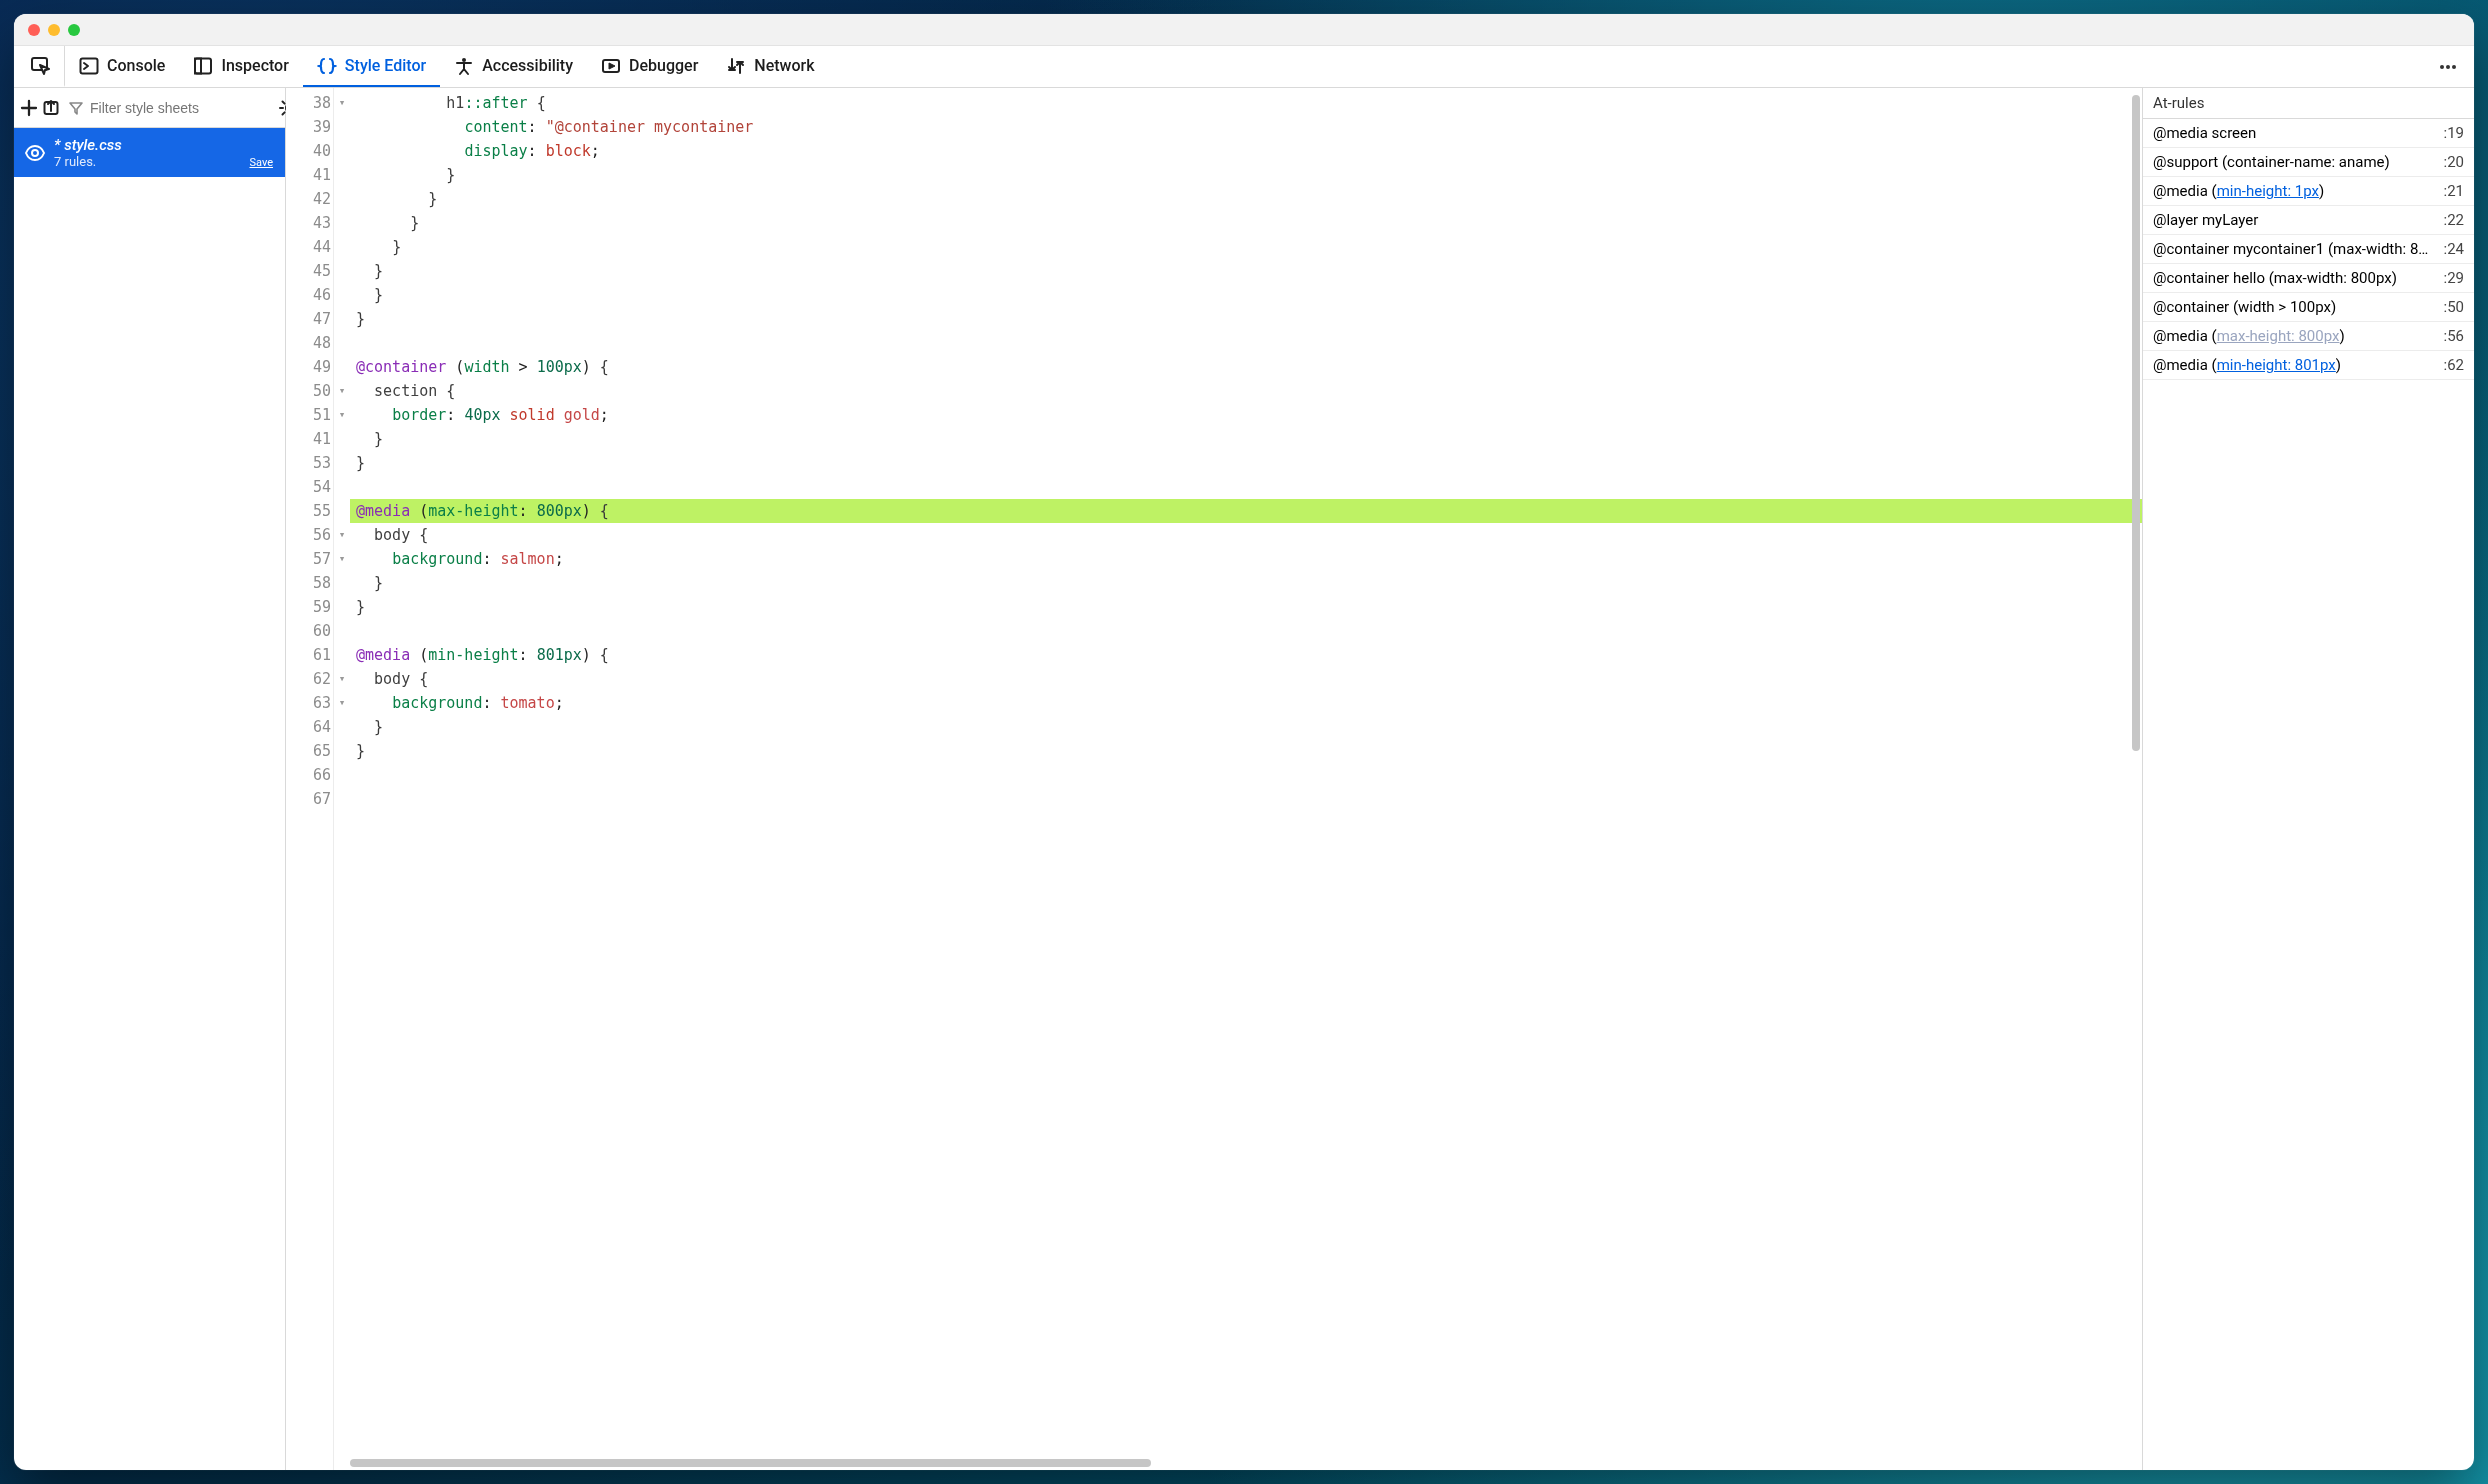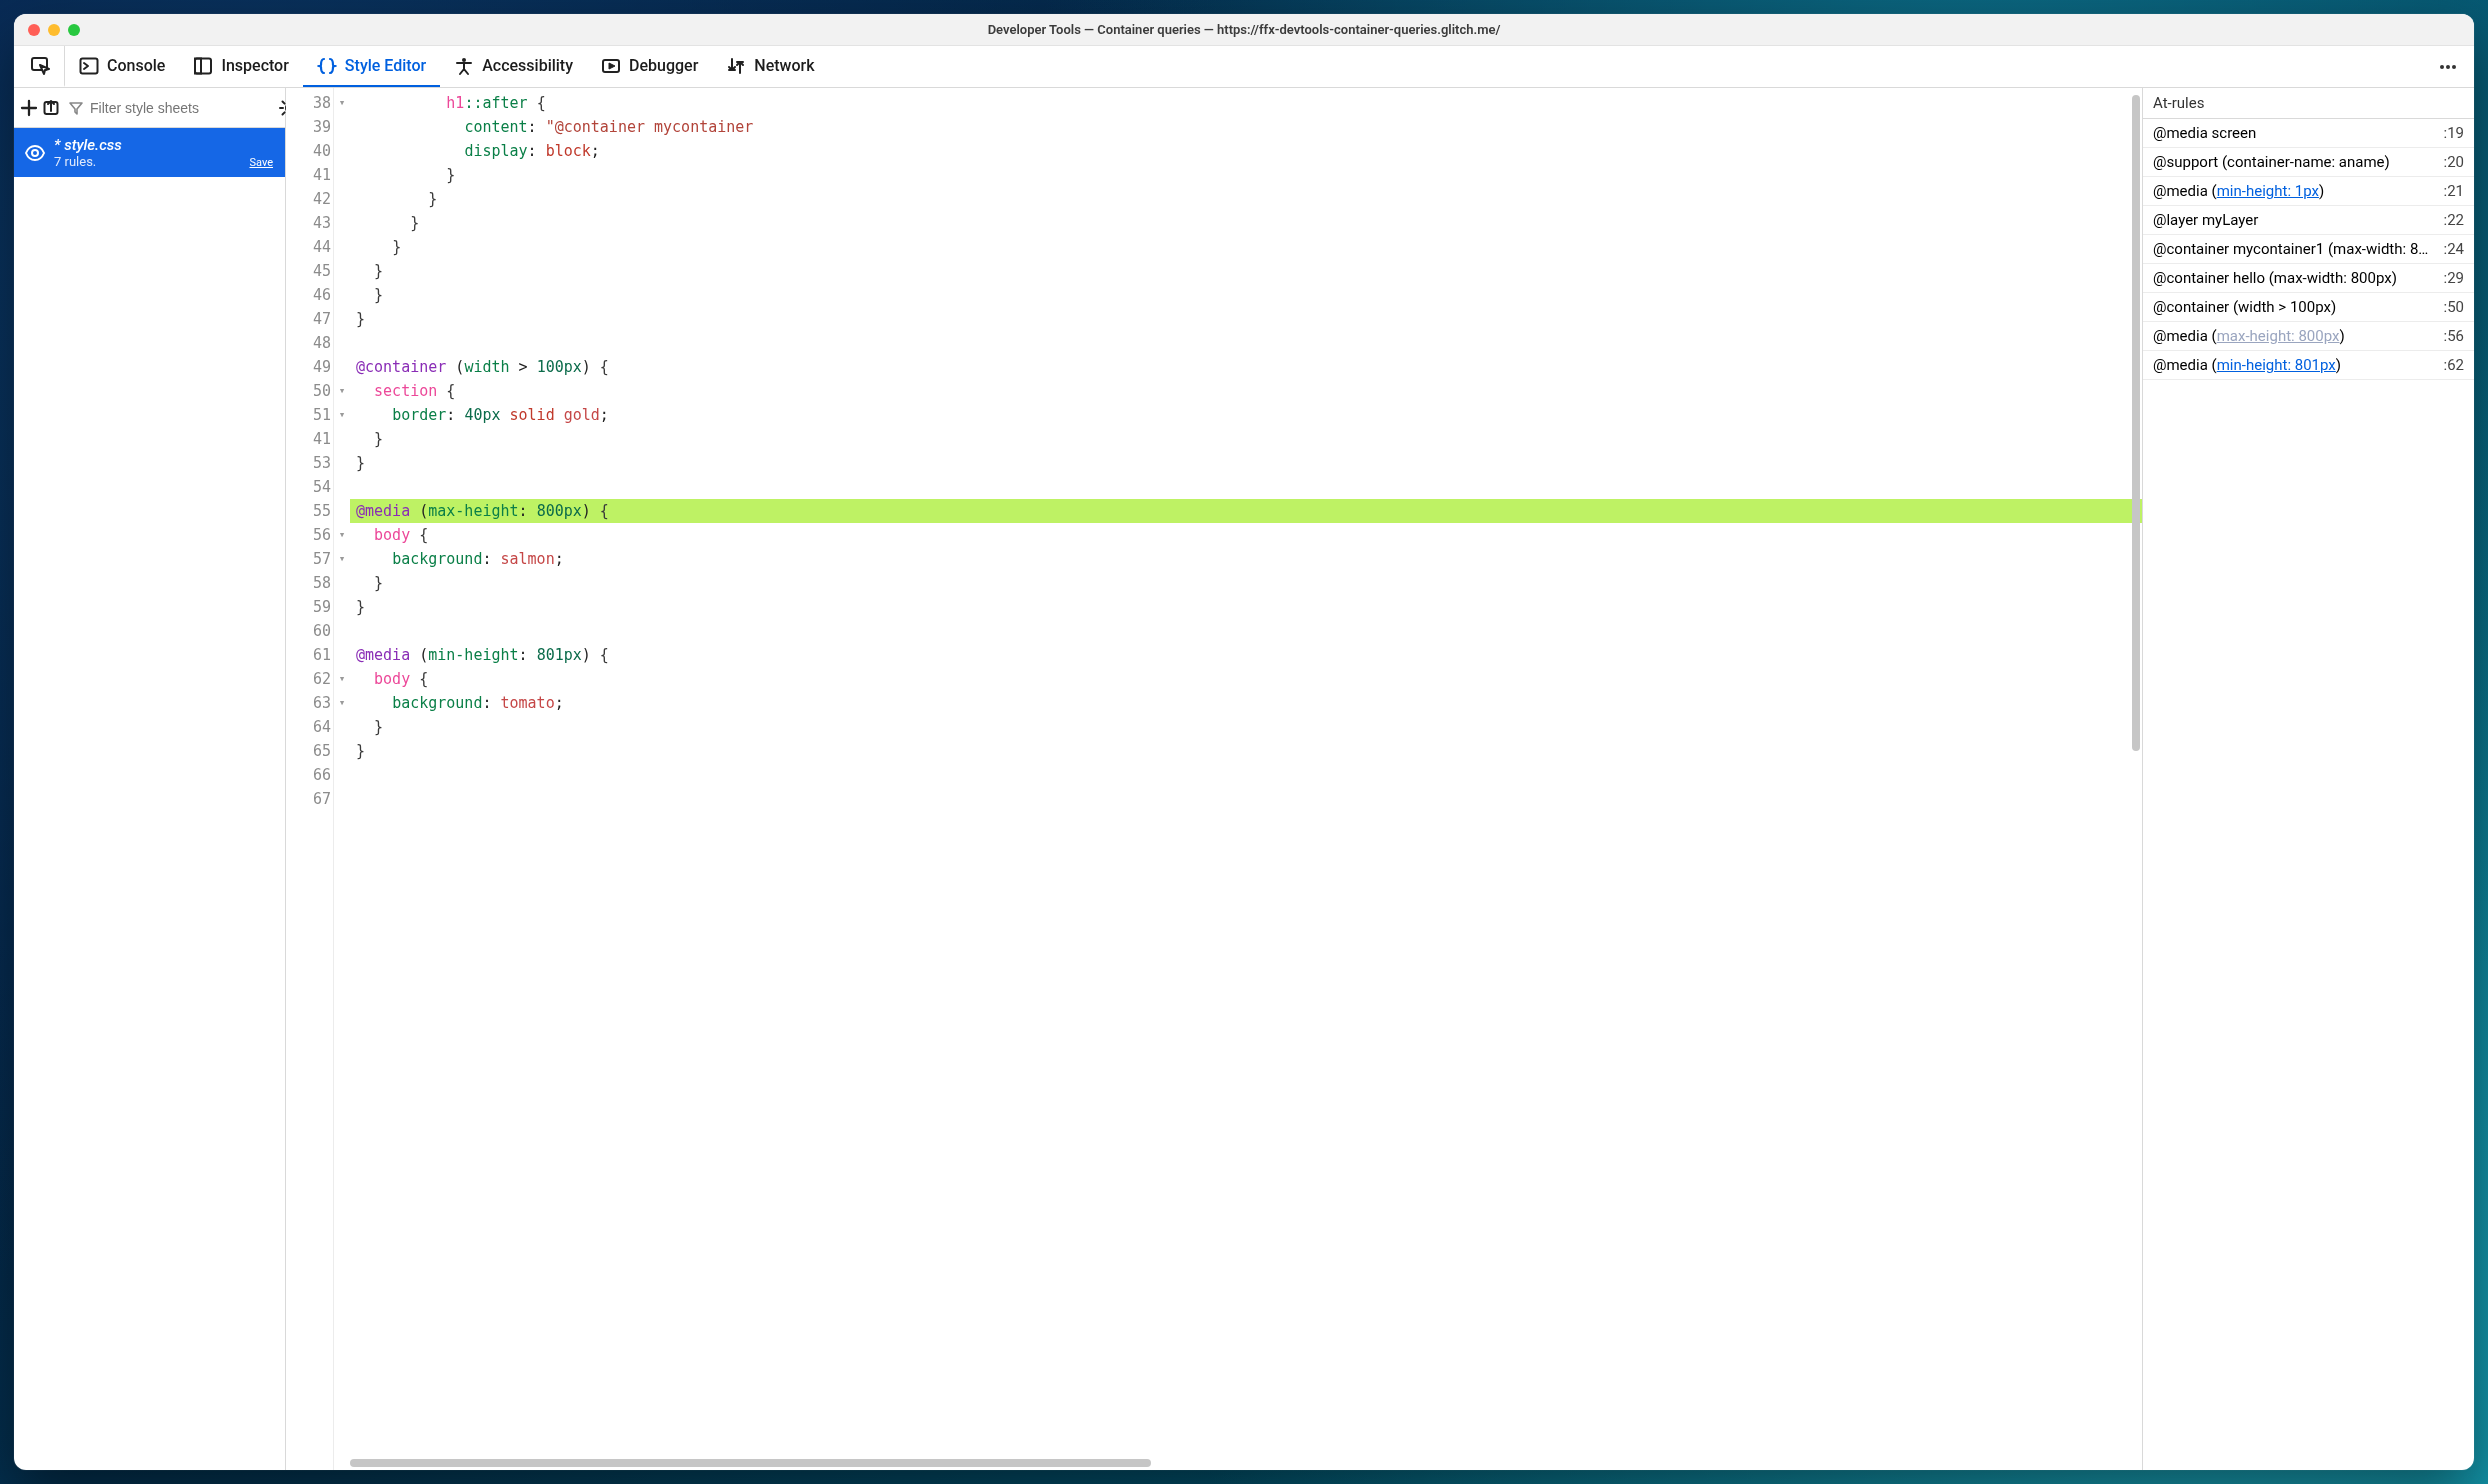--- a/index.html
+++ b/index.html
@@ -203,21 +203,21 @@
     flex: 1;
     font-family: ui-monospace, SFMono-Regular, Menlo, Monaco, Consolas, monospace;
     font-size: 15px;
     line-height: 24px;
     padding: 3px 0 0 6px;
     overflow: hidden;
     position: relative;
   }
   .code-line { white-space: pre; height: 24px; }
   .code-line.hl { background: #bef264; margin-left: -6px; padding-left: 6px; margin-right: -12px; } 
-  .tok-tag { color: #ec4899; }
+  .tok-tag { color: #404040; }
   .tok-pseudo { color: #0a7f47; }
   .tok-prop { color: #0a7f47; }
   .tok-punct { color: #222; }
   .tok-str { color: #b2443a; }
   .tok-atrule { color: #8a2db6; }
   .tok-num { color: #0b6b4a; }
   .tok-kw { color: #c0392b; }
   .tok-color { color: #c54747; }
   .tok-brace { color: #3a3a3a; }
 
@@ -285,21 +285,20 @@
 <body>
 
 <div class="window">
 
   <div class="titlebar">
     <div class="traffic">
       <span class="tl-close"></span>
       <span class="tl-min"></span>
       <span class="tl-max"></span>
     </div>
-    <div class="title">Developer Tools — Container queries — https://ffx-devtools-container-queries.glitch.me/</div>
   </div>
 
   <div class="tabs">
     <div class="tab-button">
       <span class="icon">
         <svg width="22" height="22" viewBox="0 0 22 22" fill="none">
           <rect x="2" y="3" width="15" height="12" rx="2" stroke="#222" stroke-width="2"></rect>
           <path d="M10 10 L19 14 L15 15 L14 19 Z" fill="#fff" stroke="#222" stroke-width="2" stroke-linejoin="round"></path>
         </svg>
       </span>

